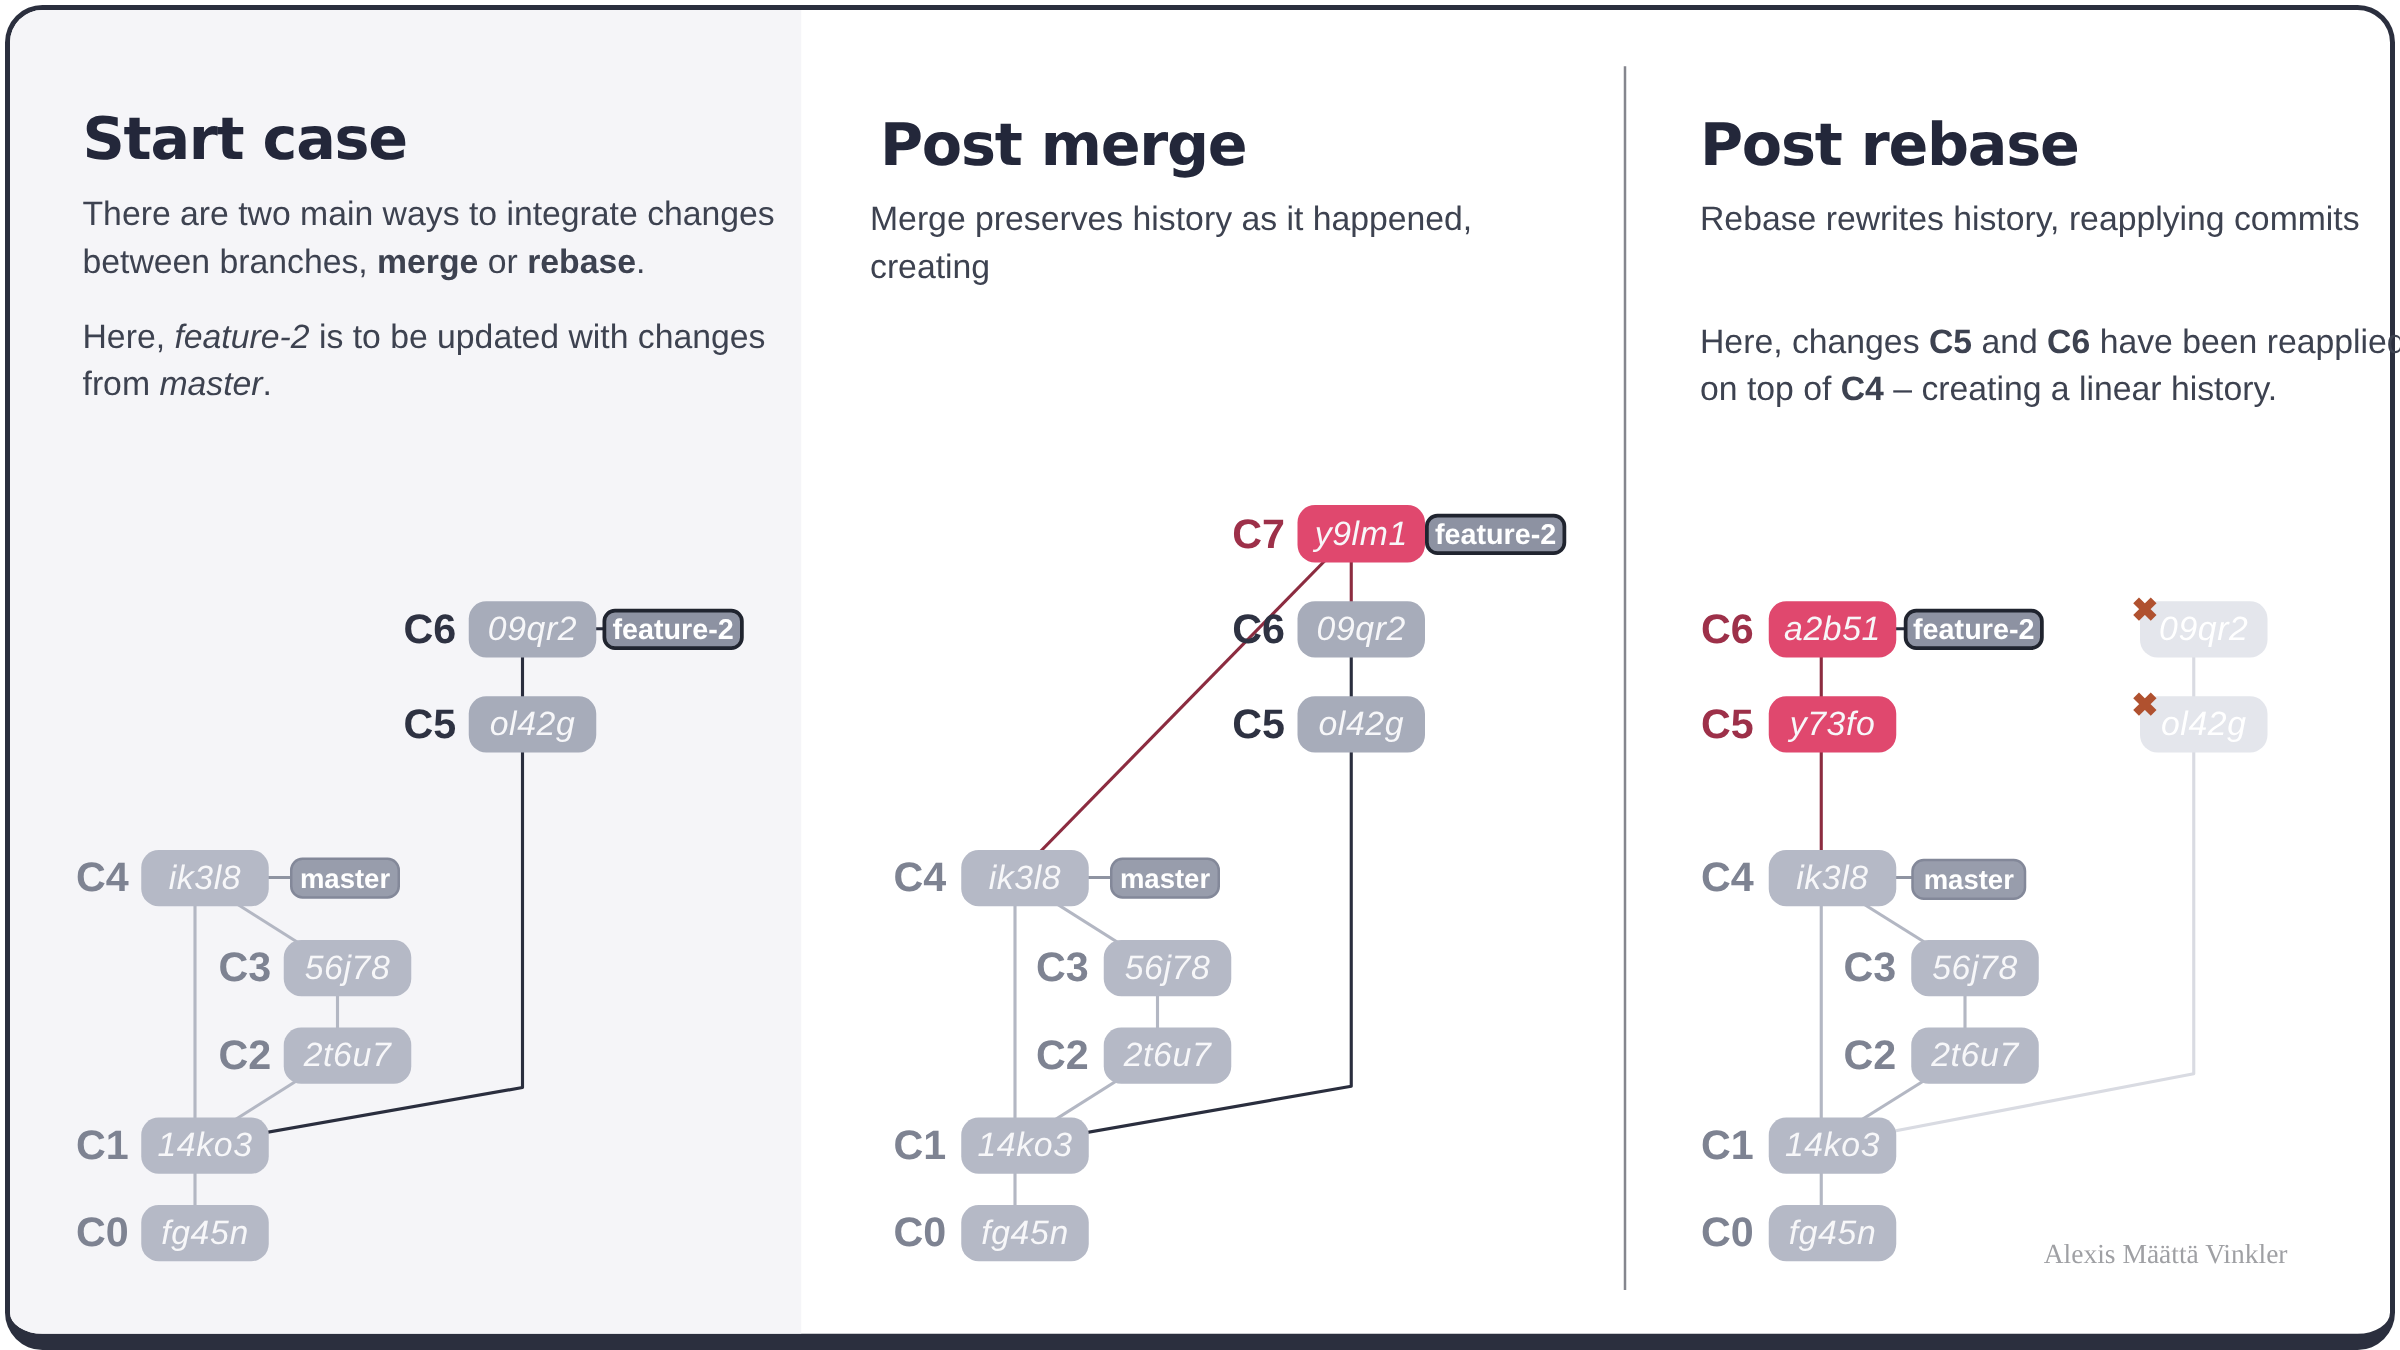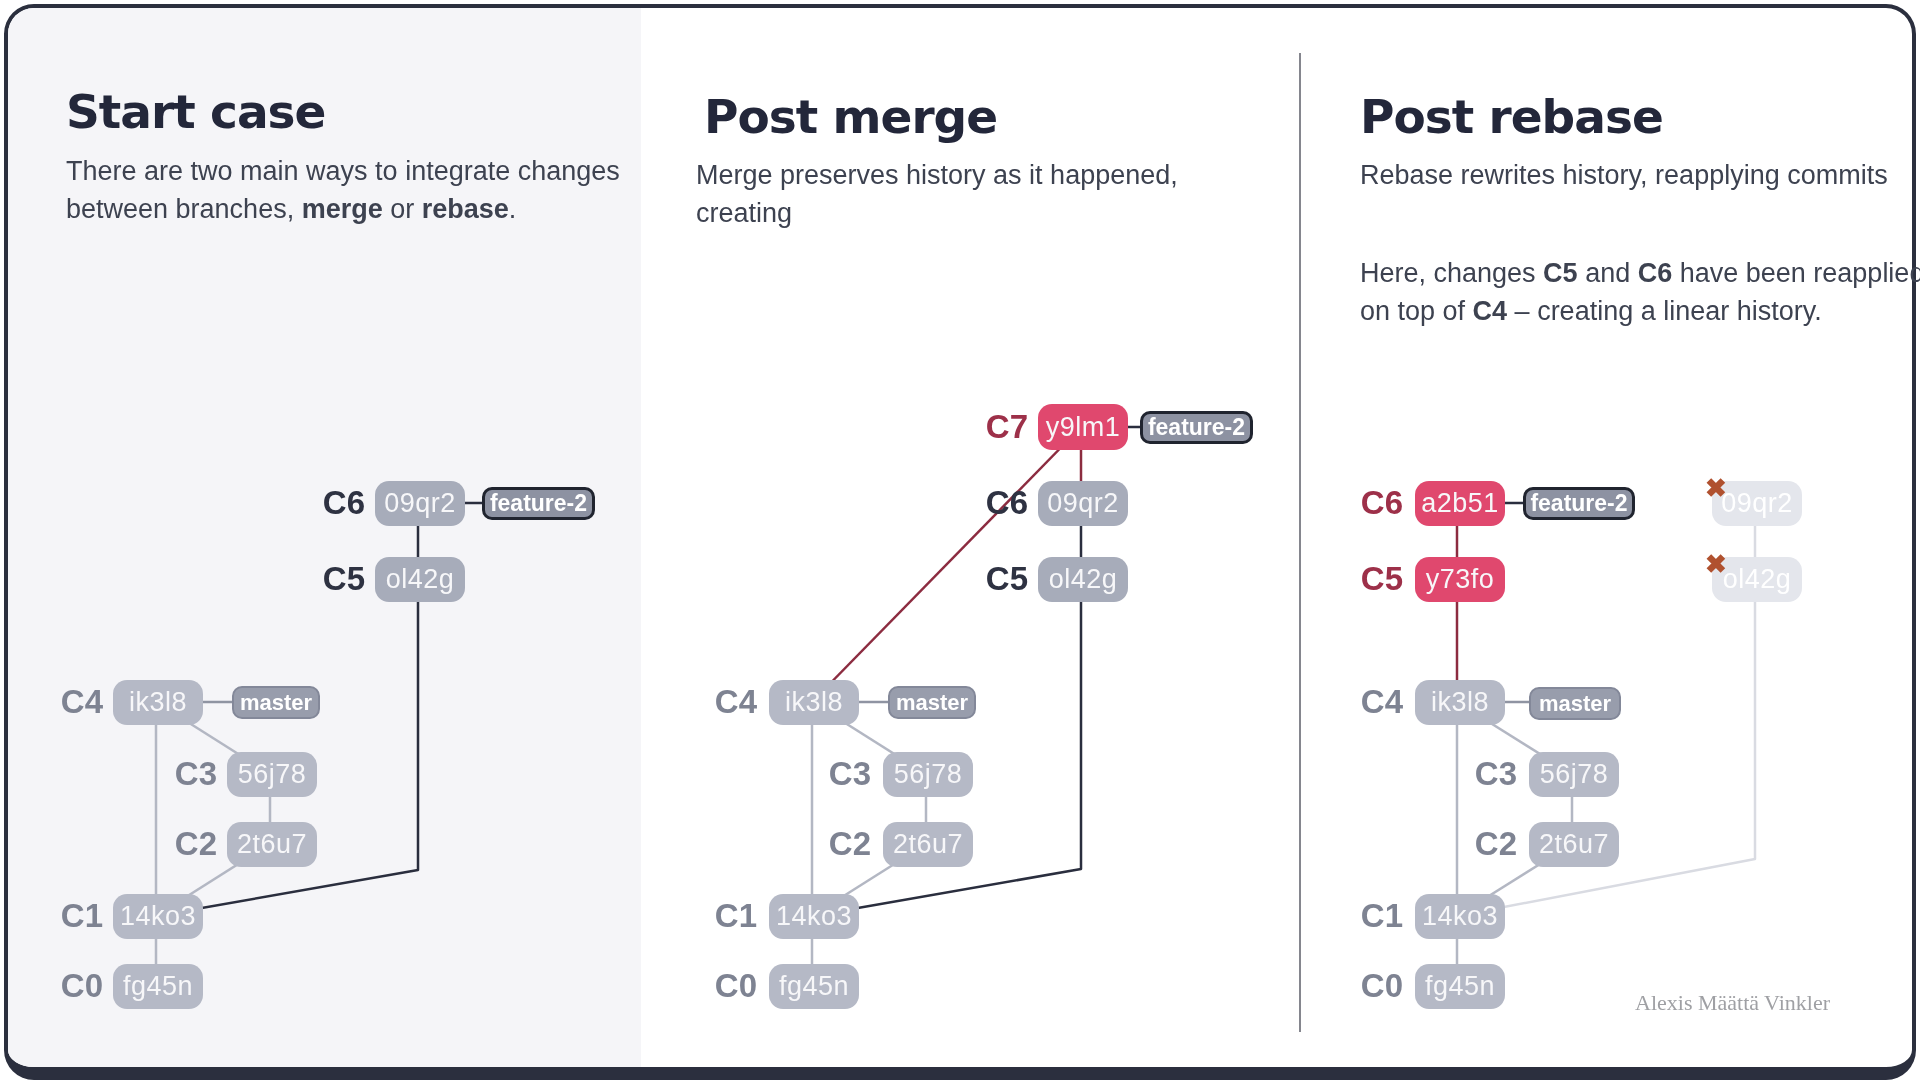--- a/index.html
+++ b/index.html
@@ -16,23 +16,23 @@
   .edges line,.edges polyline{fill:none;stroke-width:2.5px;stroke-linejoin:round;stroke-linecap:butt;}
   .e-dark{stroke:var(--dark-line);}
   .e-maroon{stroke:var(--maroon-line);}
   .e-light{stroke:var(--edge-light);}
   .e-ghost{stroke:var(--edge-ghost);}
   .e-conn{stroke:var(--connector-gray);}
   .abs{position:absolute;z-index:3;}
   .panel-title{font-family:"DejaVu Sans",sans-serif;font-size:47px;font-weight:700;
                letter-spacing:-1px;color:var(--title);white-space:nowrap;}
   .panel-body{font-size:27px;line-height:38px;color:var(--body);width:580px;}
-  .node{position:absolute;z-index:3;width:90px;height:45px;border-radius:14px;
+  .node{position:absolute;z-index:3;width:102px;height:45px;border-radius:14px;
         display:flex;align-items:center;justify-content:center;
-        font-size:27px;letter-spacing:.5px;color:var(--node-text);}
+        font-size:27px;letter-spacing:.5px;color:var(--node-text);font-style:italic;}
   .node.light{background:var(--node-light);}
   .node.medium{background:var(--node-medium);}
   .node.pink{background:var(--accent-pink);}
   .node.ghost{background:var(--node-ghost);color:#ffffff;}
   .badge{position:absolute;z-index:3;height:33px;box-sizing:border-box;border-radius:10px;
          display:flex;align-items:center;justify-content:center;
          font-weight:700;color:#ffffff;white-space:nowrap;}
   .badge.feature{background:var(--badge-feature-bg);border:3px solid var(--badge-feature-border);font-size:23px;}
   .badge.master{background:var(--badge-master-bg);border:2px solid var(--badge-master-border);font-size:22px;}
   .clabel{position:absolute;z-index:3;width:100px;height:42px;line-height:42px;
@@ -86,20 +86,21 @@
     <line class="e-light" x1="1457" y1="702" x2="1572" y2="774"></line>
     <line class="e-light" x1="1572" y1="774" x2="1572" y2="844"></line>
     <line class="e-light" x1="1572" y1="844" x2="1457" y2="916"></line>
     <line class="e-light" x1="1457" y1="916" x2="1457" y2="986"></line>
     <line class="e-ghost" x1="1755" y1="503" x2="1755" y2="574"></line>
     <polyline class="e-ghost" points="1755,574 1755,859 1457,916"></polyline>
   </svg>
 
   <div class="abs panel-title" style="left:66px;top:84px;">Start case</div>
   <div class="abs panel-body" style="left:66px;top:152px;"><span>There are two main ways to integrate changes</span><br><span>between branches, </span><span style="font-weight: 700;">merge</span><span> or </span><span style="font-weight: 700;">rebase</span><span>.</span></div>
+  <div class="abs panel-body" style="left:66px;top:250px;"><span>Here, </span><span style="font-style: italic;">feature-2</span><span> is to be updated with changes</span><br><span>from </span><span style="font-style: italic;">master</span><span>.</span></div>
 
   <div class="clabel dark" style="left:265px;top:482px;">C6</div>
   <div class="node medium" style="left:375px;top:481px;">
       <span>09qr2</span>
     </div>
   <div class="badge feature" style="left:482px;top:487px;width:113px;">feature-2</div>
 
   <div class="clabel dark" style="left:265px;top:558px;">C5</div>
   <div class="node medium" style="left:375px;top:557px;">
       <span>ol42g</span>

